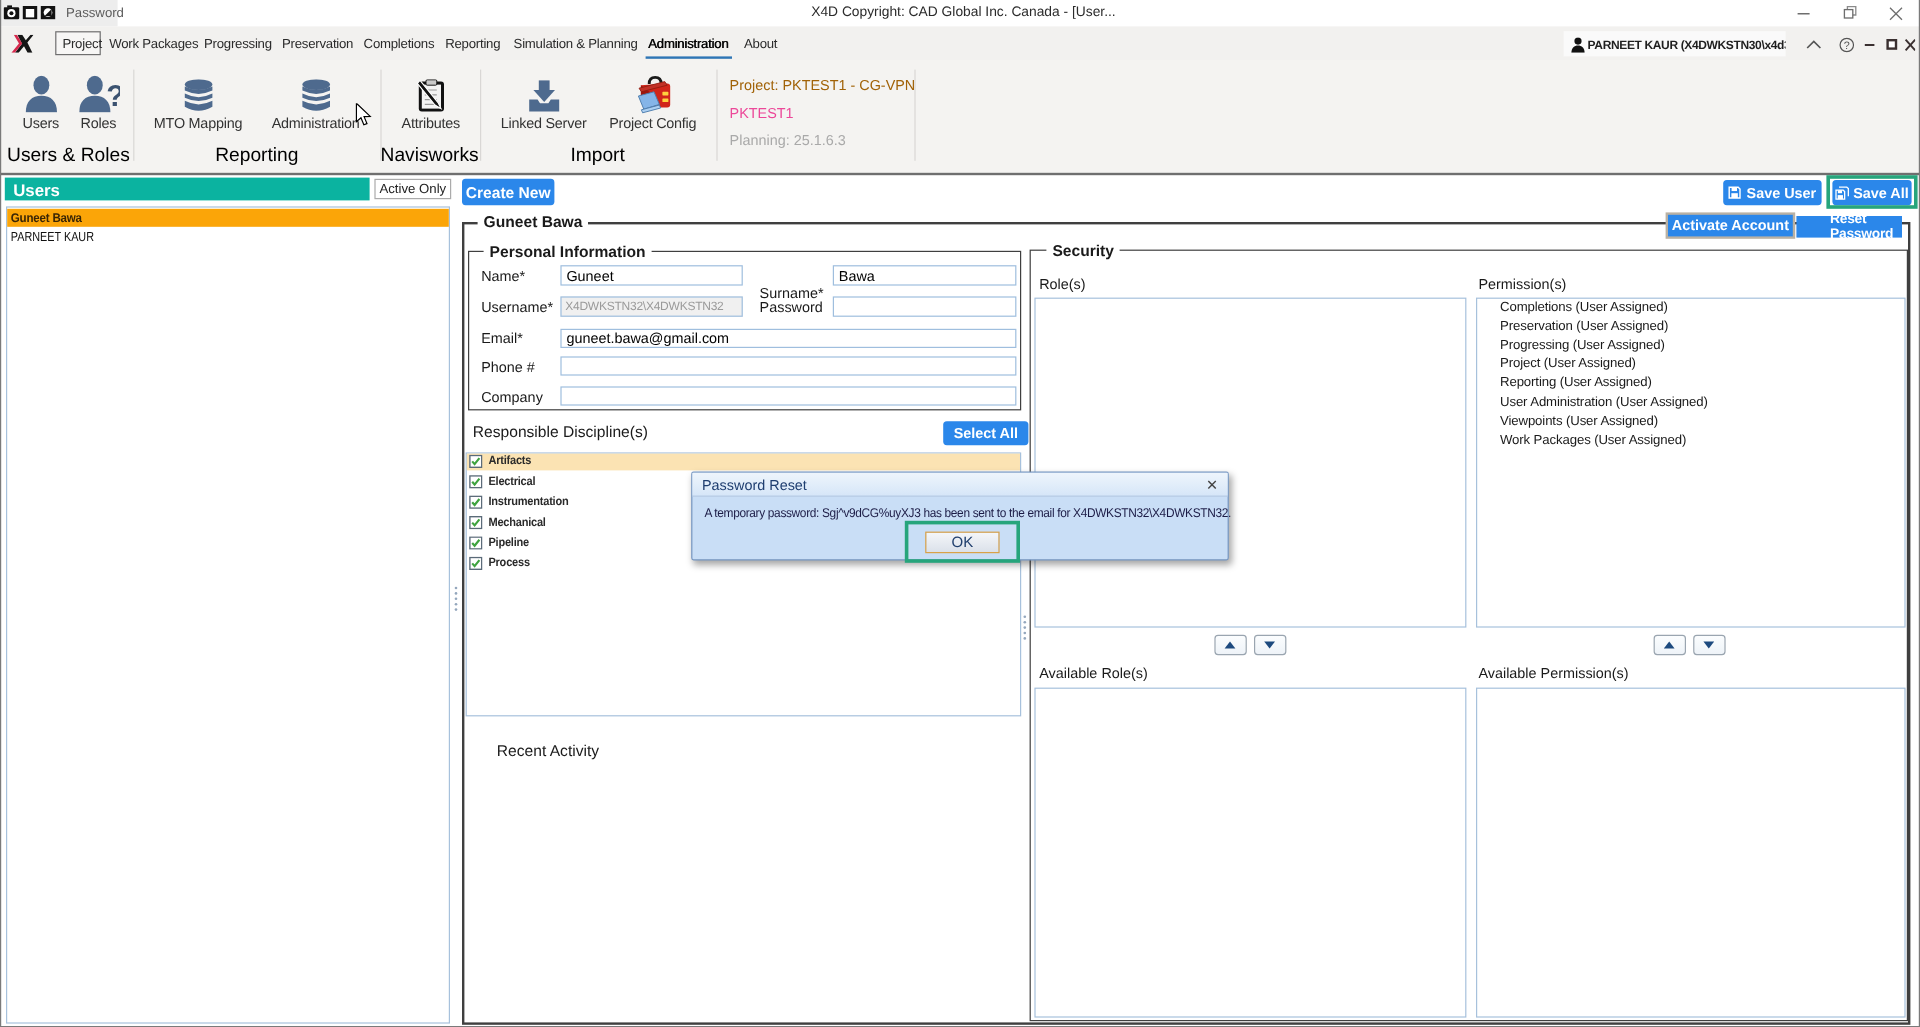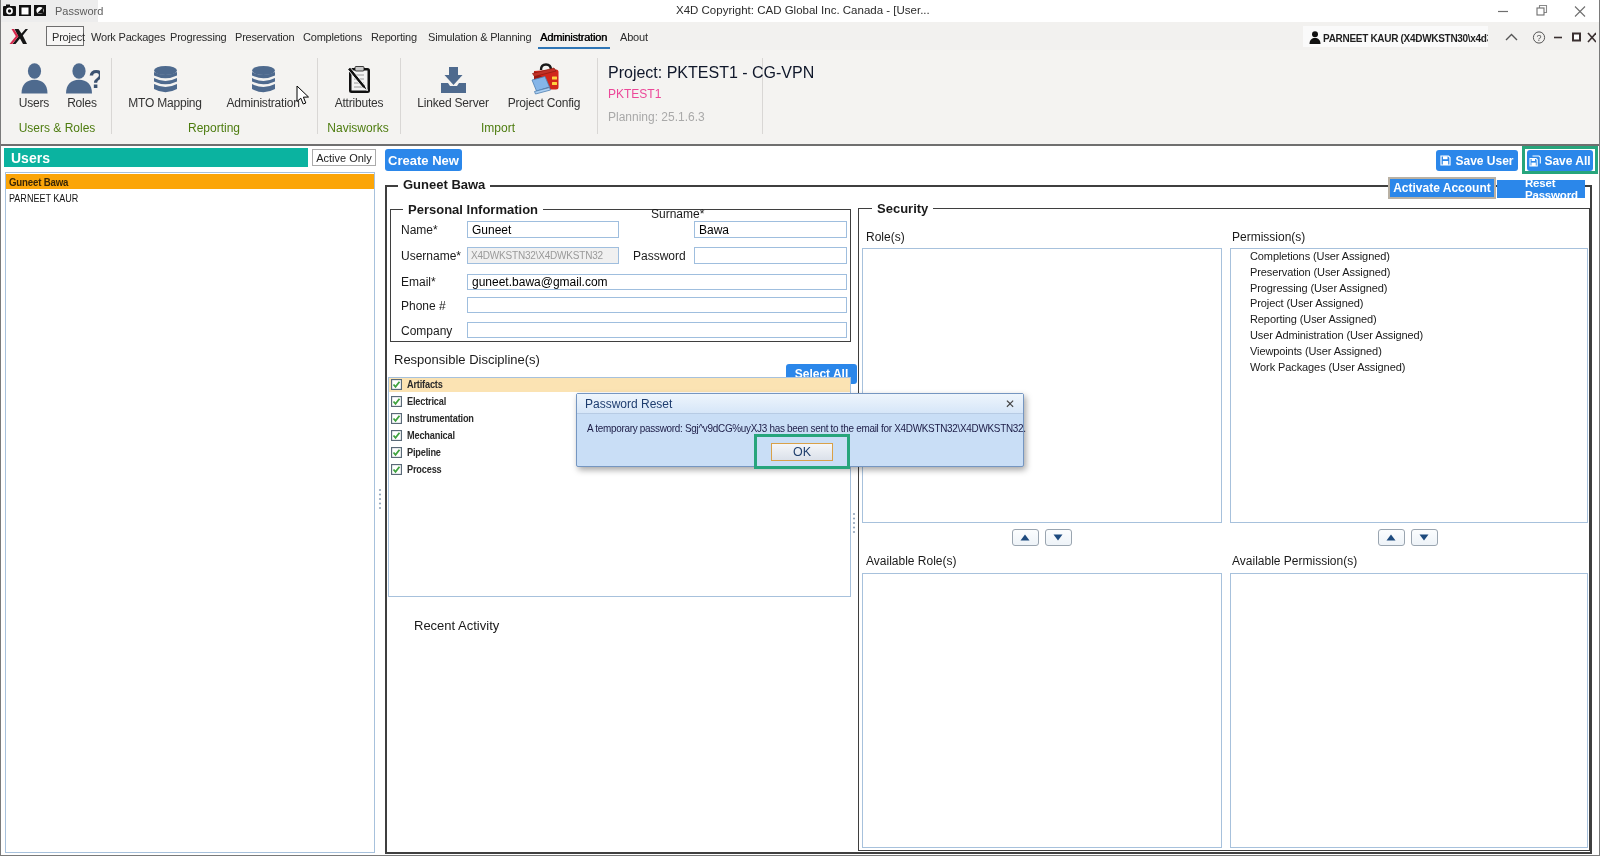--- a/index.html
+++ b/index.html
@@ -6,21 +6,21 @@
 html,body { width:1600px; height:856px; overflow:hidden; }
 body { font-family:"Liberation Sans", sans-serif; position:relative; background:#fff; }
 .abs { position:absolute; }
 .btn-blue { position:absolute; background:#2b87ea; color:#fff; font-weight:bold; display:flex; align-items:center; justify-content:center; border-radius:3px; }
 .fs-legend { position:absolute; background:#fff; padding:0 5px; font-weight:bold; font-size:13px; color:#1a1a1a; }
 .inp { position:absolute; border:1px solid #9fbede; background:#fff; }
 .lb { position:absolute; border:1px solid #a7c1dc; background:#fff; }
 .lbl { position:absolute; font-size:12px; color:#1a1a1a; white-space:nowrap; }
 .sep { position:absolute; width:1px; background:#d9d7d5; top:58px; height:76px; }
 .ic-label { position:absolute; font-size:12px; color:#333; text-align:center; white-space:nowrap; transform:translateX(-50%); letter-spacing:-0.2px; }
-.grp-label { position:absolute; font-size:12px; color:#4d7c0f; text-align:right; white-space:nowrap; transform:translateX(-50%); }
+.grp-label { position:absolute; font-size:16px; color:#000000; text-align:right; white-space:nowrap; transform:translateX(-50%); }
 .menu-item { position:absolute; font-size:11px; color:#2b2b2b; top:31px; white-space:nowrap; letter-spacing:-0.2px; }
 </style>
 </head>
 <body>
 
 <div class="abs" style="left:0;top:0;width:1600px;height:22px;background:#ffffff;"></div>
 <div class="abs" style="left:0;top:0;width:98px;height:22px;background:#ededed;"></div>
 <div class="abs" id="qat-icons" style="left:3px;top:4px;width:50px;height:14px;">
 <svg width="46" height="14" viewBox="0 0 46 14">
   <rect x="0" y="2" width="13" height="10" rx="1" fill="#111"></rect>
@@ -155,21 +155,21 @@
     <path d="M6.5 28.5 L21.5 24.5 L22.5 27 L7.5 31 Z" fill="#abcff2" stroke="#4d7dae" stroke-width="0.8"></path>
   </g>
   <g fill="#ffd23e">
     <rect x="24" y="13.5" width="5" height="3" rx="0.5"></rect>
     <rect x="24" y="19" width="5" height="3" rx="0.5"></rect>
   </g>
 </svg>
 <div class="ic-label" style="left:544px;top:96px;">Project Config</div>
 <div class="grp-label" style="left:498px;top:121px;">Import</div>
 
-<div class="abs" style="left:608px;top:64px;font-size:16px;color:#0f172a;">Project: PKTEST1 - CG-VPN</div>
+<div class="abs" style="left:608px;top:64px;font-size:12px;color:#a16207;">Project: PKTEST1 - CG-VPN</div>
 <div class="abs" style="left:608px;top:87px;font-size:12px;color:#ec4899;">PKTEST1</div>
 <div class="abs" style="left:608px;top:110px;font-size:12px;color:#a9a9a9;">Planning: 25.1.6.3</div>
 
 <svg class="abs" style="left:296px;top:86px;z-index:60;" width="14" height="20" viewBox="0 0 14 20">
   <path d="M1 0 L1 15.5 L4.8 12.2 L7.2 18 L9.8 17 L7.4 11.2 L12.5 11 Z" fill="#fff" stroke="#000" stroke-width="1"></path>
 </svg>
 
 <div class="abs" style="left:4px;top:148px;width:304px;height:19px;background:#0bb3a0;"></div>
 <div class="abs" style="left:11px;top:150px;font-size:14px;font-weight:bold;color:#fff;">Users</div>
 <div class="abs" style="left:312px;top:149px;width:64px;height:17px;background:#fff;border:1px solid #ababab;display:flex;align-items:center;justify-content:center;font-size:11px;color:#222;">Active Only</div>
@@ -181,35 +181,35 @@
 <div class="btn-blue" style="left:385px;top:149px;width:77px;height:22px;font-size:13px;">Create New</div>
 
 <div class="abs" style="left:385px;top:185px;width:1207px;height:669px;border:2px solid #3f3f3f;"></div>
 <div class="fs-legend" style="left:398px;top:177px;">Guneet Bawa</div>
 
 <div class="abs" style="left:390px;top:209px;width:461px;height:133px;border:1.5px solid #3f3f3f;"></div>
 <div class="fs-legend" style="left:403px;top:202px;">Personal Information</div>
 
 <div class="lbl" style="left:401px;top:223px;">Name*</div>
 <input class="inp" style="left: 467px; top: 221px; width: 152px; height: 17px; font-size: 12px; padding: 0px 4px; font-family: &quot;Liberation Sans&quot;;" value="Guneet">
-<div class="lbl" style="left:633px;top:207px;margin-left:18px;">Surname*</div>
+<div class="lbl" style="left:633px;top:237px;">Surname*</div>
 <input class="inp" style="left: 694px; top: 221px; width: 153px; height: 17px; font-size: 12px; padding: 0px 4px; font-family: &quot;Liberation Sans&quot;;" value="Bawa">
 <div class="lbl" style="left:401px;top:249px;">Username*</div>
 <input class="inp" style="left: 467px; top: 247px; width: 152px; height: 17px; font-size: 10px; padding: 0px 3px; background: rgb(240, 240, 240); color: rgb(154, 154, 154); letter-spacing: -0.2px; font-family: &quot;Liberation Sans&quot;;" value="X4DWKSTN32\X4DWKSTN32">
 <div class="lbl" style="left:633px;top:249px;">Password</div>
 <input class="inp" style="left: 694px; top: 247px; width: 153px; height: 17px;">
 <div class="lbl" style="left:401px;top:275px;">Email*</div>
 <input class="inp" style="left: 467px; top: 274px; width: 380px; height: 16px; font-size: 12px; padding: 0px 4px; font-family: &quot;Liberation Sans&quot;;" value="guneet.bawa@gmail.com">
 <div class="lbl" style="left:401px;top:299px;">Phone #</div>
 <input class="inp" style="left: 467px; top: 297px; width: 380px; height: 16px;">
 <div class="lbl" style="left:401px;top:324px;">Company</div>
 <input class="inp" style="left: 467px; top: 322px; width: 380px; height: 16px;">
 
 <div class="abs" style="left:394px;top:352px;font-size:13px;color:#1a1a1a;">Responsible Discipline(s)</div>
-<div class="btn-blue" style="left:786px;top:364px;width:71px;height:20px;font-size:12px;">Select All</div>
+<div class="btn-blue" style="left:786px;top:351px;width:71px;height:20px;font-size:12px;">Select All</div>
 <div class="lb" style="left:388px;top:377px;width:463px;height:220px;"></div>
 <div class="abs" style="left:389px;top:378px;width:461px;height:14px;background:#fbe3b3;"></div>
 
 <div id="cbrows">
     <svg class="abs" style="left:391px;top:379px;" width="11" height="11" viewBox="0 0 11 11">
     <rect x="0.5" y="0.5" width="10" height="10" fill="#fff" stroke="#5a6a78" stroke-width="1.3"></rect>
     <path d="M2.5 5.5 L4.5 7.8 L8.5 2.8" fill="none" stroke="#3fa33f" stroke-width="1.8"></path>
   </svg>
   <div class="abs" style="left:407px;top:379px;font-size:10px;font-weight:bold;color:#2a2a2a;letter-spacing:-0.2px;transform:scaleX(0.92);transform-origin:0 0;">Artifacts</div>
     <svg class="abs" style="left:391px;top:396px;" width="11" height="11" viewBox="0 0 11 11">

